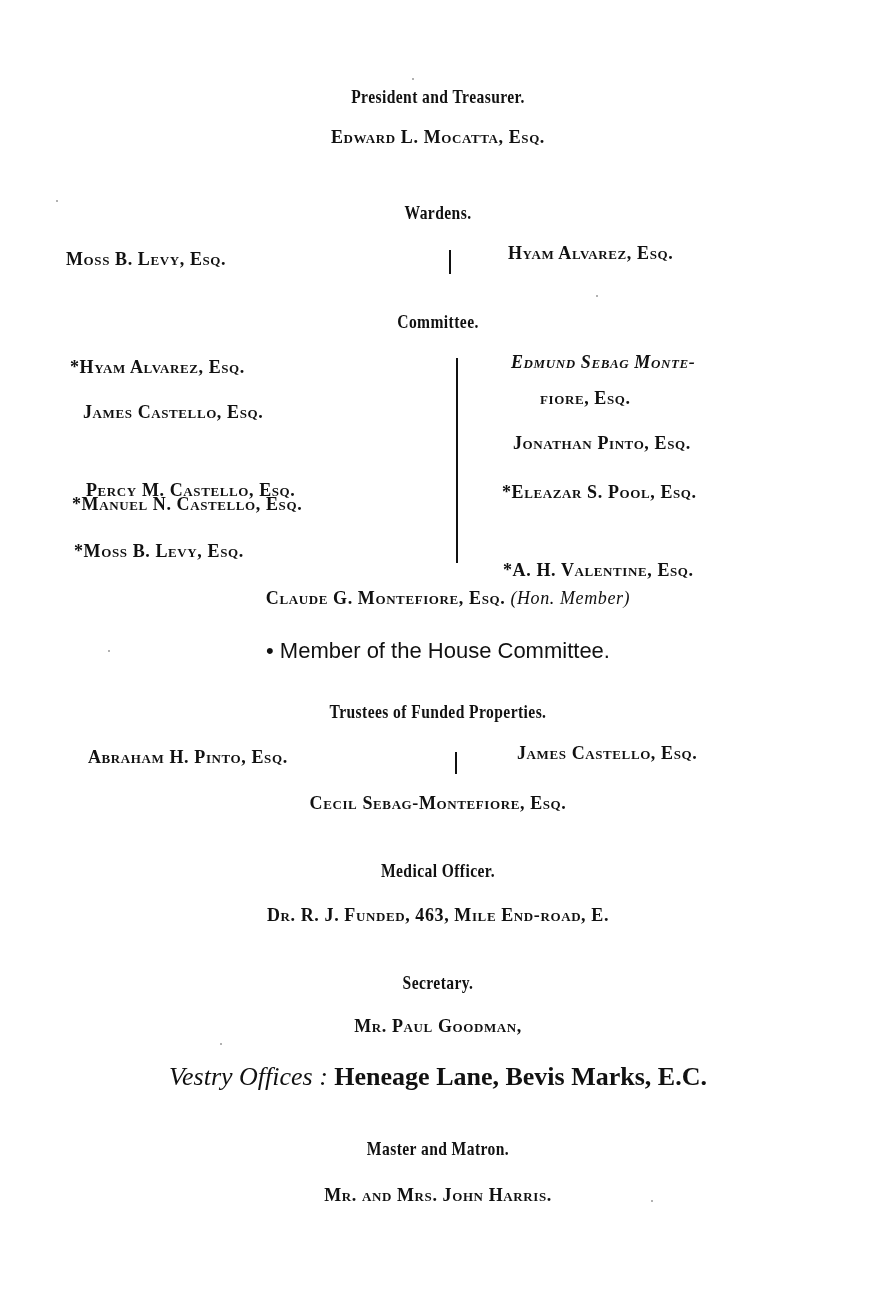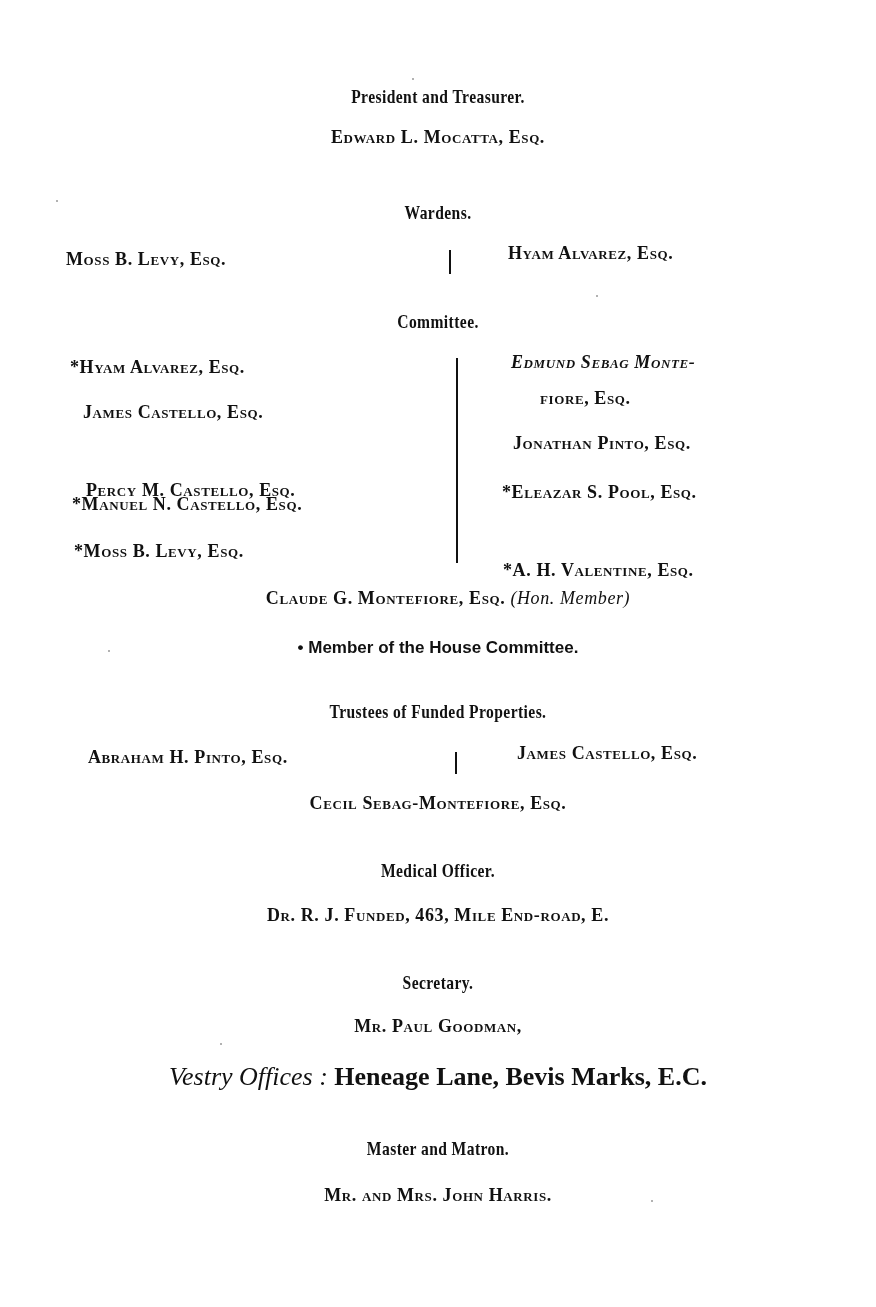--- a/index.html
+++ b/index.html
@@ -11,21 +11,21 @@
   .page { position: absolute; left: 0; top: 0; width: 876px; height: 1290px; }
   .abs { position: absolute; white-space: nowrap; }
   .center { left: 0; width: 876px; text-align: center; }
   .heading {
     font-family: "Liberation Serif", serif;
     font-weight: bold; font-size: 19px; letter-spacing: 0.5px;
     transform: scaleX(0.82); transform-origin: center;
   }
   .name { font-family: "Liberation Serif", serif; font-size: 18px; font-variant: small-caps; font-weight: bold; letter-spacing: 0.6px; }
   .plain { font-family: "Liberation Serif", serif; font-size: 26px; font-weight: bold; }
-  .note { font-family: "Liberation Sans", sans-serif; font-size: 17px; font-weight: bold; }
+  .note { font-family: "Liberation Sans", sans-serif; font-size: 22px; font-weight: normal; }
   .italic { font-style: italic; font-weight: normal; font-variant: normal; }
   .divider { position: absolute; width: 2px; background: #111; }
   .speck { position: absolute; width: 2px; height: 2px; background: #999; border-radius: 1px; }
 </style>
 </head>
 <body>
 
 <div class="page">
 
   <div class="abs center heading" style="top:86px;">President and Treasurer.</div>

